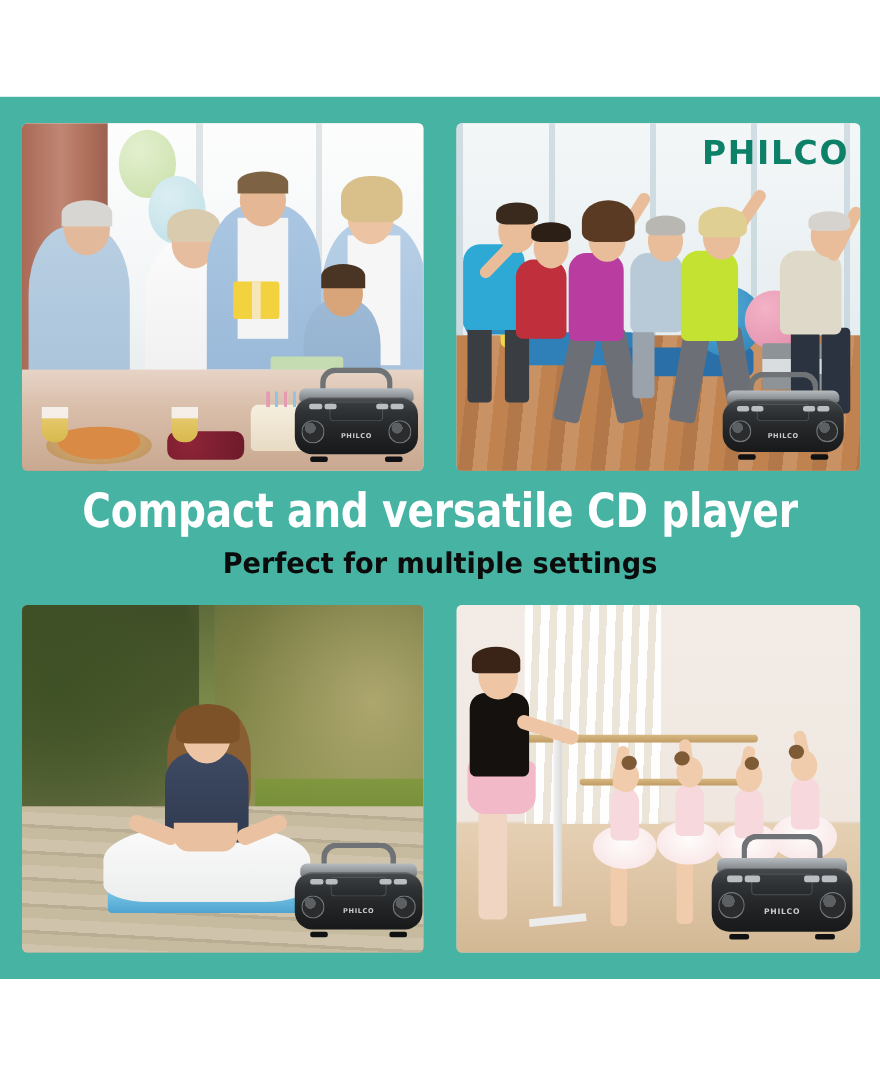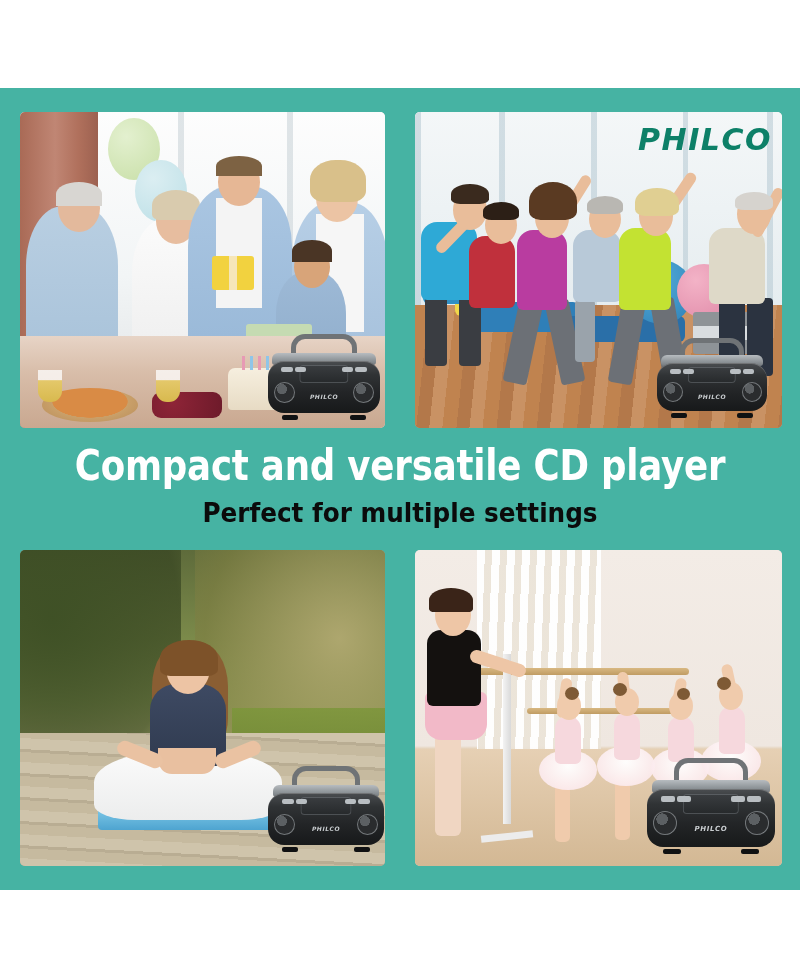--- a/index.html
+++ b/index.html
@@ -36,21 +36,21 @@
     position: absolute;
     overflow: hidden;
     border-radius: 5px;
     background: #cfcfcf;
   }
   .p-tl { left: 20px;  top: 112px; width: 365px; height: 316px; }
   .p-tr { left: 415px; top: 112px; width: 367px; height: 316px; }
   .p-bl { left: 20px;  top: 550px; width: 365px; height: 316px; }
   .p-br { left: 415px; top: 550px; width: 367px; height: 316px; }
 
-  .scene { position: absolute; inset: 0; font-style: italic; }
+  .scene { position: absolute; inset: 0; }
 
   
   .s1 { background: linear-gradient(180deg,#efe7e0 0%,#e8ded6 55%,#dcc9bb 100%); }
   .s1 .curtain {
     position: absolute; left: 0; top: 0; width: 78px; height: 100%;
     background: linear-gradient(90deg,#a96a56 0%,#c08674 45%,#b0705c 75%,#9c6150 100%);
   }
   .s1 .window {
     position: absolute; left: 78px; top: 0; right: 0; height: 74%;
     background:

